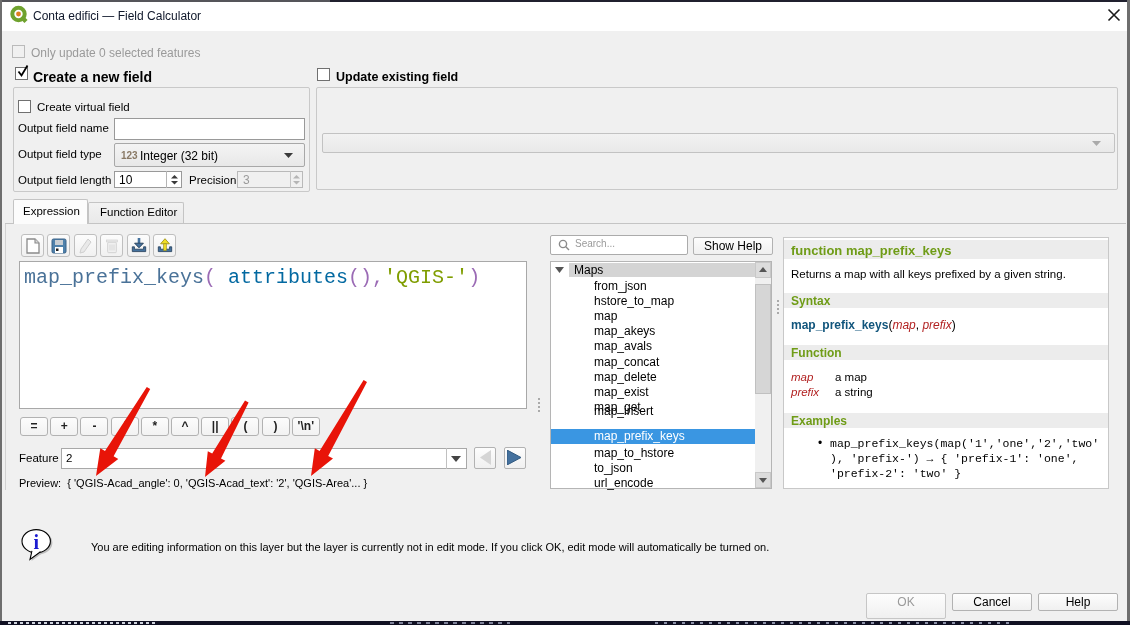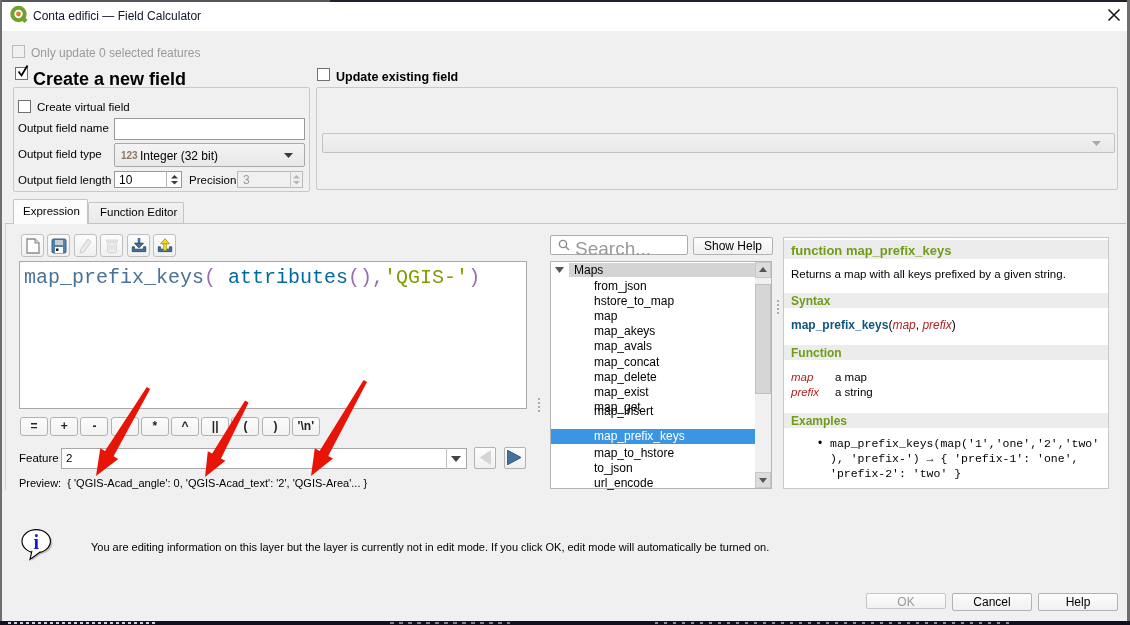--- a/index.html
+++ b/index.html
@@ -38,21 +38,21 @@
   <path d="M1.5 1.5 L12.5 12.5 M12.5 1.5 L1.5 12.5" stroke="#1a1a1a" stroke-width="1.6"></path>
 </svg>
 
 <div class="cb dis" style="left:12px;top:45px;"></div>
 <div class="abs lbl" style="left:31px;top:46px;font-size:12px;color:#9a9a9a;">Only update 0 selected features</div>
 
 <div class="cb" style="left:15px;top:67px;"></div>
 <svg class="abs" style="left:16px;top:64px;" width="14" height="15" viewBox="0 0 14 15">
   <path d="M2.5 7.5 L5.5 11.5 L11.5 1.5" stroke="#000" stroke-width="1.8" fill="none"></path>
 </svg>
-<div class="abs" style="left:33px;top:69px;font-size:18px;font-weight:bold;">Create a new field</div>
+<div class="abs" style="left:33px;top:69px;font-size:14px;font-weight:bold;">Create a new field</div>
 
 <div class="cb" style="left:317px;top:68px;"></div>
 <div class="abs" style="left:336px;top:70px;font-size:12.5px;font-weight:bold;">Update existing field</div>
 
 <div class="groupbox" style="left:13px;top:87px;width:297px;height:105px;"></div>
 <div class="cb" style="left:18px;top:100px;"></div>
 <div class="abs lbl" style="left:37px;top:101px;">Create virtual field</div>
 
 <div class="abs lbl" style="left:18px;top:122px;">Output field name</div>
 <div class="input" style="left:114px;top:118px;width:191px;height:22px;"></div>
@@ -172,21 +172,21 @@
 </svg>
 
 <div class="abs" style="left:538px;top:398px;width:2px;height:2px;background:#aaa;box-shadow:0 4px #aaa,0 8px #aaa,0 12px #aaa;"></div>
 <div class="abs" style="left:777px;top:300px;width:2px;height:2px;background:#aaa;box-shadow:0 4px #aaa,0 8px #aaa,0 12px #aaa;"></div>
 
 <div class="abs" style="left:550px;top:235px;width:138px;height:20px;background:#fff;border:1px solid #ababab;border-radius:2px;"></div>
 <svg class="abs" style="left:558px;top:239px;" width="12" height="12" viewBox="0 0 12 12">
   <circle cx="5" cy="5" r="3.6" fill="none" stroke="#8a8a8a" stroke-width="1.4"></circle>
   <path d="M7.8 7.8 L11 11" stroke="#8a8a8a" stroke-width="1.4"></path>
 </svg>
-<div class="abs" style="left:575px;top:238px;font-size:19px;color:#9a9a9a;">Search...</div>
+<div class="abs" style="left:575px;top:238px;font-size:10px;color:#9a9a9a;">Search...</div>
 <div class="btn" style="left:693px;top:237px;width:80px;height:18px;line-height:16px;">Show Help</div>
 
 <div class="abs" style="left:550px;top:261px;width:222px;height:228px;background:#fff;border:1px solid #b5b5b5;"></div>
 <div class="abs" style="left:569px;top:263px;width:186px;height:14px;background:#d4d4d4;"></div>
 <svg class="abs" style="left:555px;top:267px;" width="9" height="6" viewBox="0 0 9 6">
     <path d="M0 0 L9 0 L4.5 6 Z" fill="#555"></path>
   </svg>
 <div class="treeitem" style="left:574px;top:263px;">Maps</div>
 <div class="treeitem" style="top:278.5px;">from_json</div>
 <div class="treeitem" style="top:293.7px;">hstore_to_map</div>
@@ -238,20 +238,20 @@
 <svg class="abs" style="left:20px;top:528px;" width="36" height="36" viewBox="0 0 36 36">
   <ellipse cx="18.2" cy="14.8" rx="14.2" ry="11.6" fill="#bdbdbd"></ellipse>
   <path d="M13.5 24 L11.5 33 L22 25.5 Z" fill="#bdbdbd"></path>
   <ellipse cx="16.2" cy="13.2" rx="14.2" ry="11.6" fill="#fff" stroke="#000" stroke-width="1.1"></ellipse>
   <path d="M12 22.8 L10 31.5 L20.5 23.8" fill="#fff" stroke="#000" stroke-width="1.1"></path>
   <path d="M12.5 23.4 L19 23.4 L12.2 28.5 Z" fill="#fff"></path>
   <text x="16.2" y="20.5" text-anchor="middle" font-family="Liberation Serif" font-size="20" font-weight="bold" fill="#1b1bd1">i</text>
 </svg>
 <div class="abs" style="left:91px;top:541px;font-size:11px;">You are editing information on this layer but the layer is currently not in edit mode. If you click OK, edit mode will automatically be turned on.</div>
 
-<div class="btn" style="left:866px;top:593px;width:80px;height:16px;line-height:16px;color:#9a9a9a;border-color:#c6c6c6;">OK</div>
+<div class="btn" style="left:866px;top:593px;width:80px;height:26px;line-height:16px;color:#9a9a9a;border-color:#c6c6c6;">OK</div>
 <div class="btn" style="left:952px;top:593px;width:80px;height:18px;line-height:16px;">Cancel</div>
 <div class="btn" style="left:1038px;top:593px;width:80px;height:18px;line-height:16px;">Help</div>
 
 <div class="abs" style="left:0;top:621px;width:1130px;height:4px;background:#101022;"></div>
 <div class="abs" style="left:8px;top:622px;width:150px;height:2px;background:repeating-linear-gradient(90deg,#cfd3dd 0 3px,#101022 3px 6px);"></div>
 <div class="abs" style="left:390px;top:622px;width:120px;height:2px;background:repeating-linear-gradient(90deg,#7d8198 0 4px,#101022 4px 9px);"></div>
 <div class="abs" style="left:655px;top:622px;width:360px;height:2px;background:repeating-linear-gradient(90deg,#8a8fa6 0 3px,#101022 3px 9px);"></div>
 
 </body></html>

